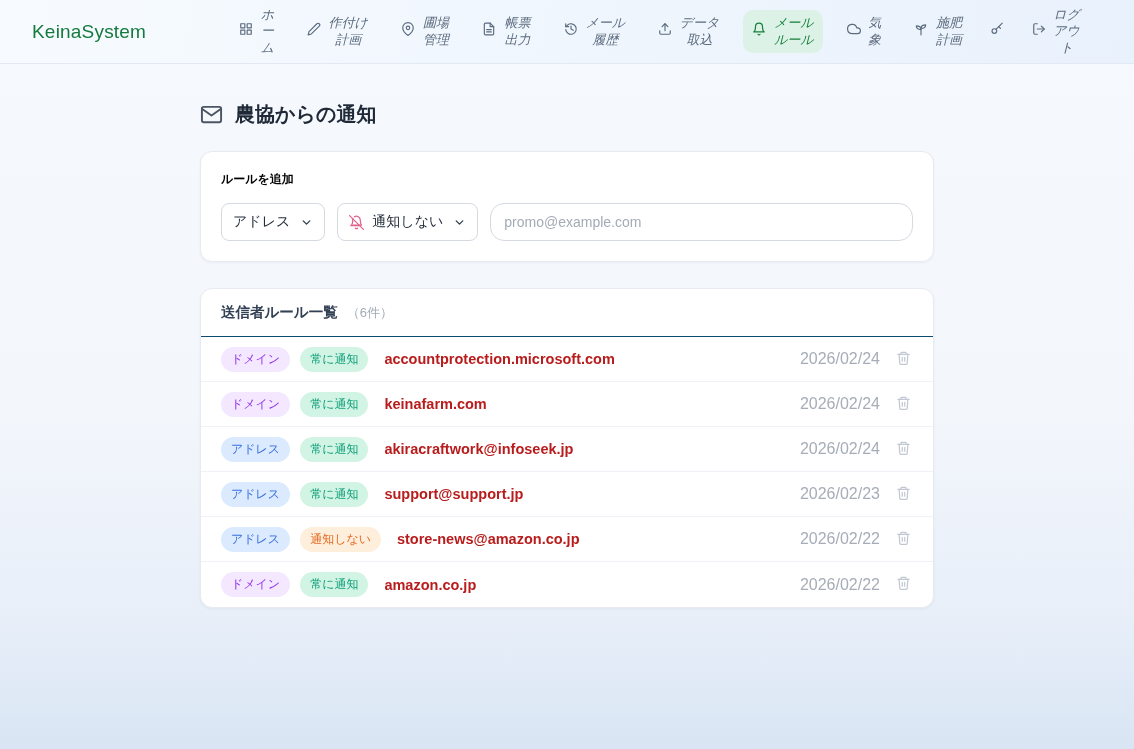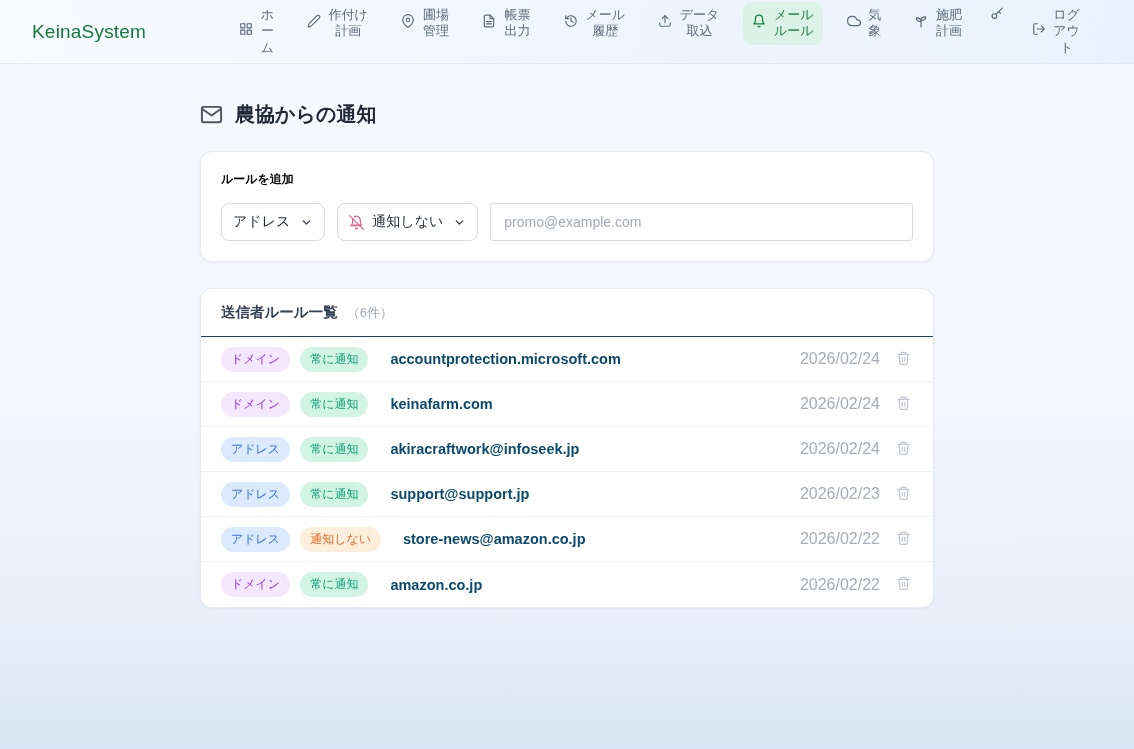--- a/index.html
+++ b/index.html
@@ -24,23 +24,24 @@
     font-size: 19px;
     font-weight: 400;
     color: #157a3e;
     letter-spacing: 0.2px;
     white-space: nowrap;
     cursor: pointer;
   }
   .nav-items {
     flex: 1;
     display: flex;
-    align-items: flex-start;
+    align-items: center;
     justify-content: space-evenly;
     margin-left: 70px;
+    font-style: italic;
   }
   .nav-item {
     display: flex;
     align-items: center;
     gap: 7px;
     color: #5b6b7e;
     font-size: 13px;
     line-height: 1.25;
     cursor: pointer;
     padding: 5px 9px;
@@ -94,21 +95,21 @@
     color: #1f2937;
     cursor: pointer;
     white-space: nowrap;
   }
   .select .chev { width: 13px; height: 13px; color: #374151; margin-left: 2px; }
   .select .belloff { width: 15px; height: 15px; color: #e0608a; }
   .text-input {
     height: 38px;
     flex: 1;
     border: 1px solid #d5dae2;
-    border-radius: 3px;
+    border-radius: 14px;
     padding: 0 13px;
     font-size: 14px;
     font-family: inherit;
     color: #1f2937;
     background: #fff;
     outline: none;
   }
   .text-input::placeholder { color: #a4abb6; }
   .add-btn {
     height: 38px;
@@ -155,22 +156,22 @@
     white-space: nowrap;
     margin-right: 10px;
   }
   .badge-domain  { background: #f3e8ff; color: #9333ea; }
   .badge-address { background: #dbeafe; color: #3b72e0; }
   .badge-notify  { background: #d2f4e5; color: #0f9f78; }
   .badge-mute    { background: #feeedc; color: #e8681f; }
   .rule-value {
     font-size: 14.5px;
     font-weight: 700;
-    color: #0c4a6e;
-    margin-left: 12px;
+    color: #b91c1c;
+    margin-left: 6px;
     flex: 1;
     overflow: hidden;
     text-overflow: ellipsis;
     white-space: nowrap;
   }
   .rule-date { font-size: 16px; color: #a6adb8; margin-right: 14px; white-space: nowrap; }
   .trash-btn {
     background: none;
     border: none;
     cursor: pointer;

